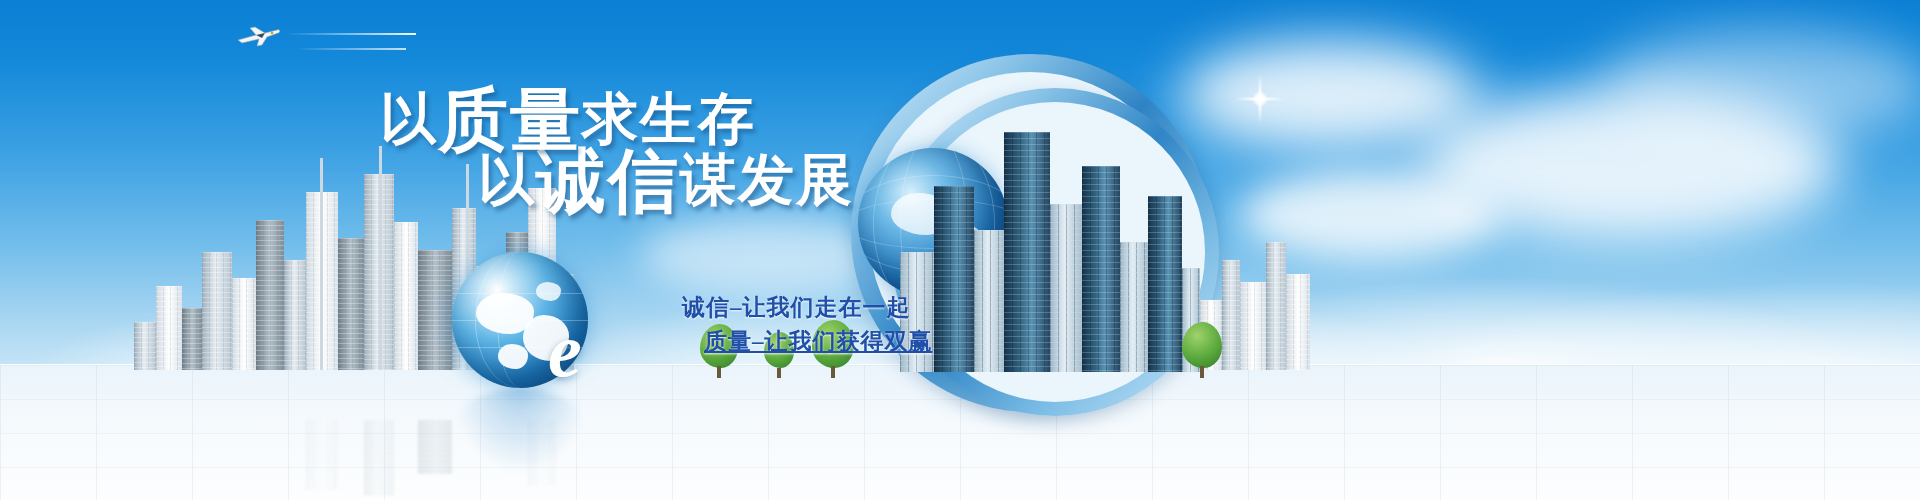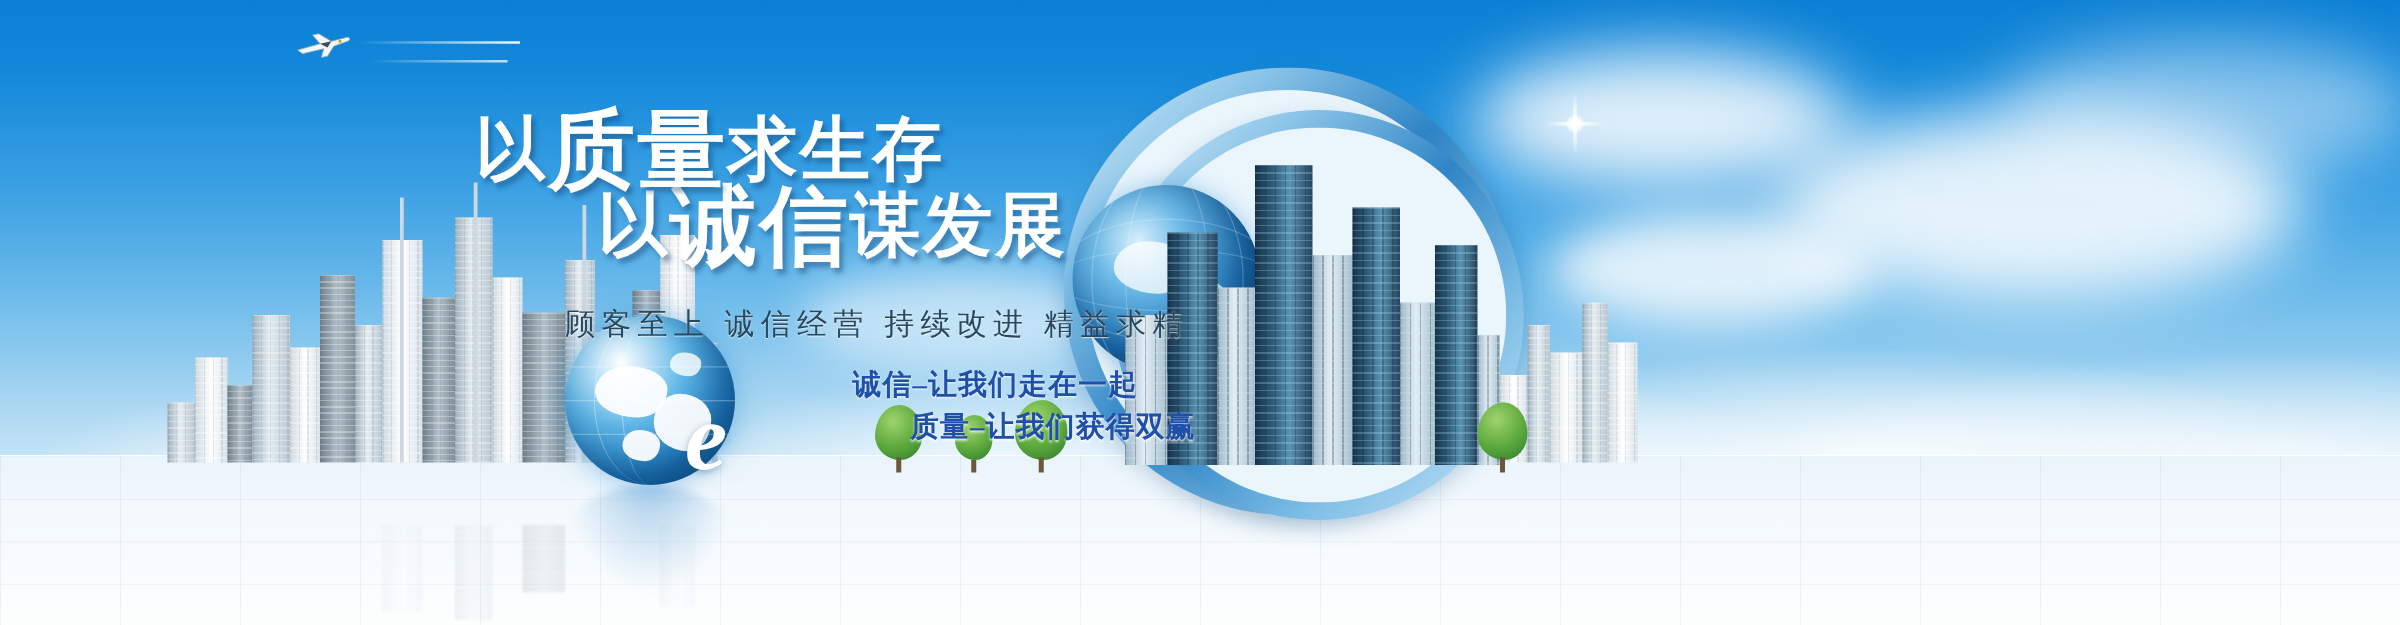--- a/index.html
+++ b/index.html
@@ -147,21 +147,21 @@
     color:#27485f;white-space:nowrap;font-weight:400;
     text-shadow:0 1px 1px rgba(255,255,255,.75);
   }
   .slogan{
     position:absolute;color:#1f4fa8;font-weight:700;white-space:nowrap;
     font-family:"Liberation Serif","DejaVu Serif",serif;
     font-size:23px;letter-spacing:1px;
     text-shadow:0 1px 2px rgba(255,255,255,.9);
   }
   .slogan1{left:682px;top:292px;}
-  .slogan2{left:728px;top:326px;}
+  .slogan2{left:704px;top:326px;text-decoration:underline;}
 </style>
 </head>
 <body>
 
 <div class="banner">
 
   <div class="cloudband"></div>
   <div class="cloudsoft" style="left:1180px;top:40px;width:300px;height:110px;"></div>
   <div class="cloudsoft" style="left:1420px;top:90px;width:420px;height:150px;"></div>
   <div class="cloudsoft" style="left:1600px;top:30px;width:330px;height:110px;opacity:.55;"></div>
@@ -283,18 +283,17 @@
     <div class="trunk" style="height:12px;"></div>
   </div>
 
   <div class="textblock">
     <div class="hl hl2">
       <span>以</span><span class="big">诚信</span><span>谋发展</span>
     </div>
     <div class="hl hl1">
       <span>以</span><span class="big">质量</span><span>求生存</span>
     </div>
-    <div class="subline">顾客至上  诚信经营  持续改进  精益求精</div>
     <div class="slogan slogan1">诚信–让我们走在一起</div>
     <div class="slogan slogan2">质量–让我们获得双赢</div>
   </div>
 
 </div>
 
 </body></html>

